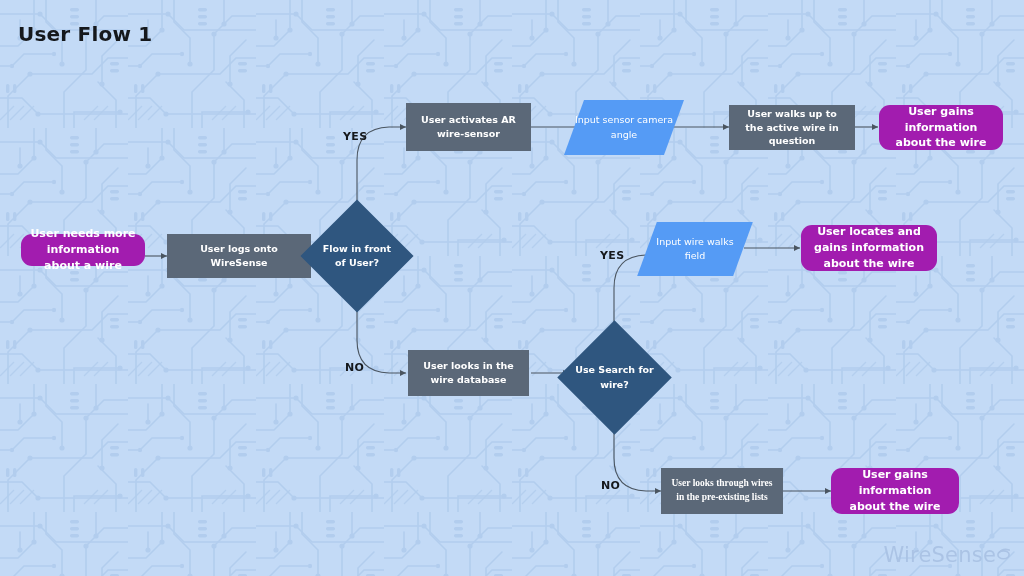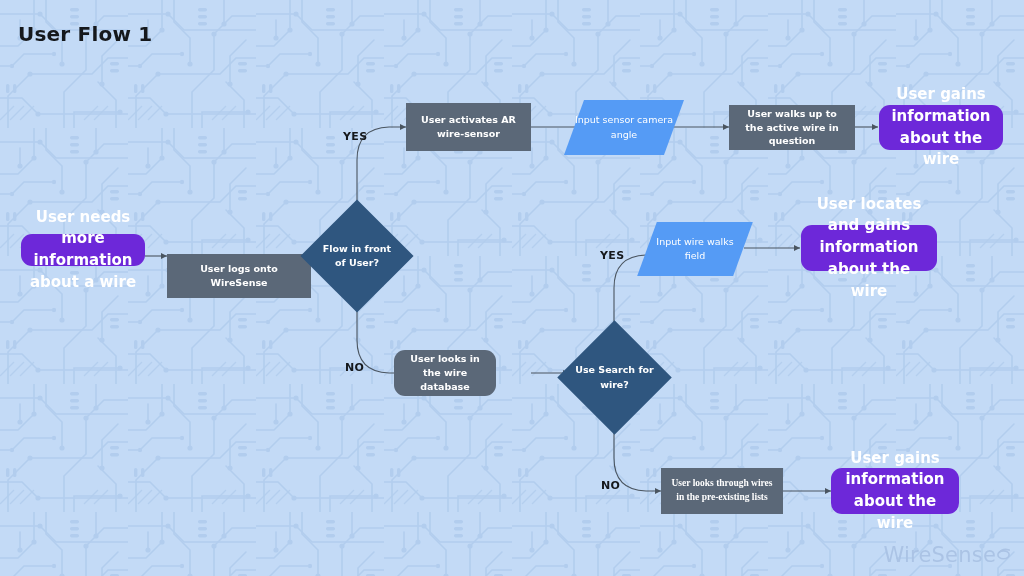--- a/index.html
+++ b/index.html
@@ -51,23 +51,23 @@
     align-items: center;
     justify-content: center;
     text-align: center;
     box-sizing: border-box;
     color: #ffffff;
     font-weight: bold;
     line-height: 1.45;
     padding: 2px 8px;
   }
   .node-terminal {
-    background: #6d28d9;
+    background: #a21caf;
     border-radius: 11px;
-    font-size: 15px;
+    font-size: 11px;
   }
   .node-process {
     background: #5b6878;
     font-size: 9.5px;
   }
   .node-decision-wrap {
     position: absolute;
   }
   .node-decision-shape {
     position: absolute;
@@ -234,21 +234,21 @@
       <path d="M783 491 H831"></path>
     </g>
   </svg>
 
   <div class="title">User Flow 1</div>
 
   <div class="node node-terminal" style="left:21px; top:234px; width:124px; height:32px;">
     <span>User needs more information about a wire</span>
   </div>
 
-  <div class="node node-process" style="left:167px; top:234px; width:144px; height:44px;margin-top:20px;">
+  <div class="node node-process" style="left:167px; top:234px; width:144px; height:44px;">
     <span>User logs onto WireSense</span>
   </div>
 
   <div class="node-decision-wrap" style="left:317px; top:216px; width:80px; height:80px;">
     <div class="node-decision-shape"></div>
     <div class="node-decision-label">Flow in front of User?</div>
   </div>
 
   <div class="node node-process" style="left:406px; top:103px; width:125px; height:48px;">
     <span>User activates AR wire-sensor</span>
@@ -260,21 +260,21 @@
   </div>
 
   <div class="node node-process" style="left:729px; top:105px; width:126px; height:45px;">
     <span>User walks up to the active wire in question</span>
   </div>
 
   <div class="node node-terminal" style="left:879px; top:105px; width:124px; height:45px;">
     <span>User gains information about the wire</span>
   </div>
 
-  <div class="node node-process" style="left:394px; top:350px; width:102px; height:46px;border-radius:11px;">
+  <div class="node node-process" style="left:408px; top:350px; width:121px; height:46px;">
     <span>User looks in the wire database</span>
   </div>
 
   <div class="node-decision-wrap" style="left:574px; top:337px; width:81px; height:81px;">
     <div class="node-decision-shape"></div>
     <div class="node-decision-label">Use Search for wire?</div>
   </div>
 
   <div class="node-io-wrap" style="left:647px; top:222px; width:96px; height:54px;">
     <div class="node-io-shape"></div>

